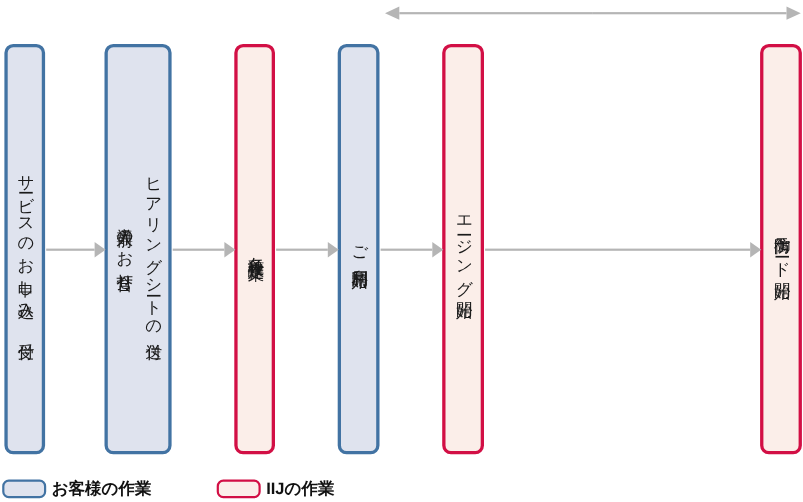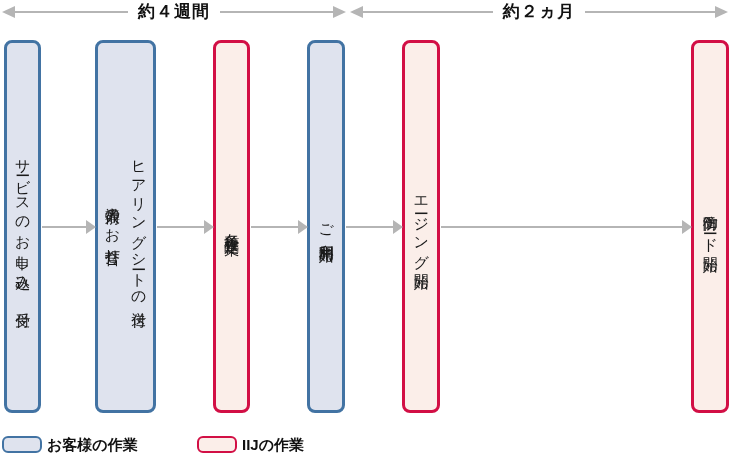--- a/index.html
+++ b/index.html
@@ -61,31 +61,23 @@
   .legend-swatch.iij{border-color:var(--iij-border,#d20f45);background:var(--iij-fill,#fbeee9);}
   .legend-label{
     margin-left:5px;font-size:15px;font-weight:bold;white-space:nowrap;line-height:17px;
   }
 </style>
 </head>
 <body>
 
 <div class="canvas">
 
-  <div class="tl-seg" style="left:2px;width:344px;">
-    <span class="ah left"></span>
-    <span class="tl-line"></span>
-    <span class="tl-label">約４週間</span>
-    <span class="tl-line"></span>
-    <span class="ah right"></span>
-  </div>
   <div class="tl-seg" style="left:350px;width:378px;">
     <span class="ah left"></span>
     <span class="tl-line"></span>
-    <span class="tl-label">約２ヵ月</span>
     <span class="tl-line"></span>
     <span class="ah right"></span>
   </div>
 
   <div class="step customer" style="left:4px;width:37px;">
     <span class="step-label">サービスのお申し込み、受付</span>
   </div>
   <div class="step customer" style="left:95px;width:61px;">
     <span class="step-label">ヒアリングシートの送付
 導入前のお打合せ</span>

